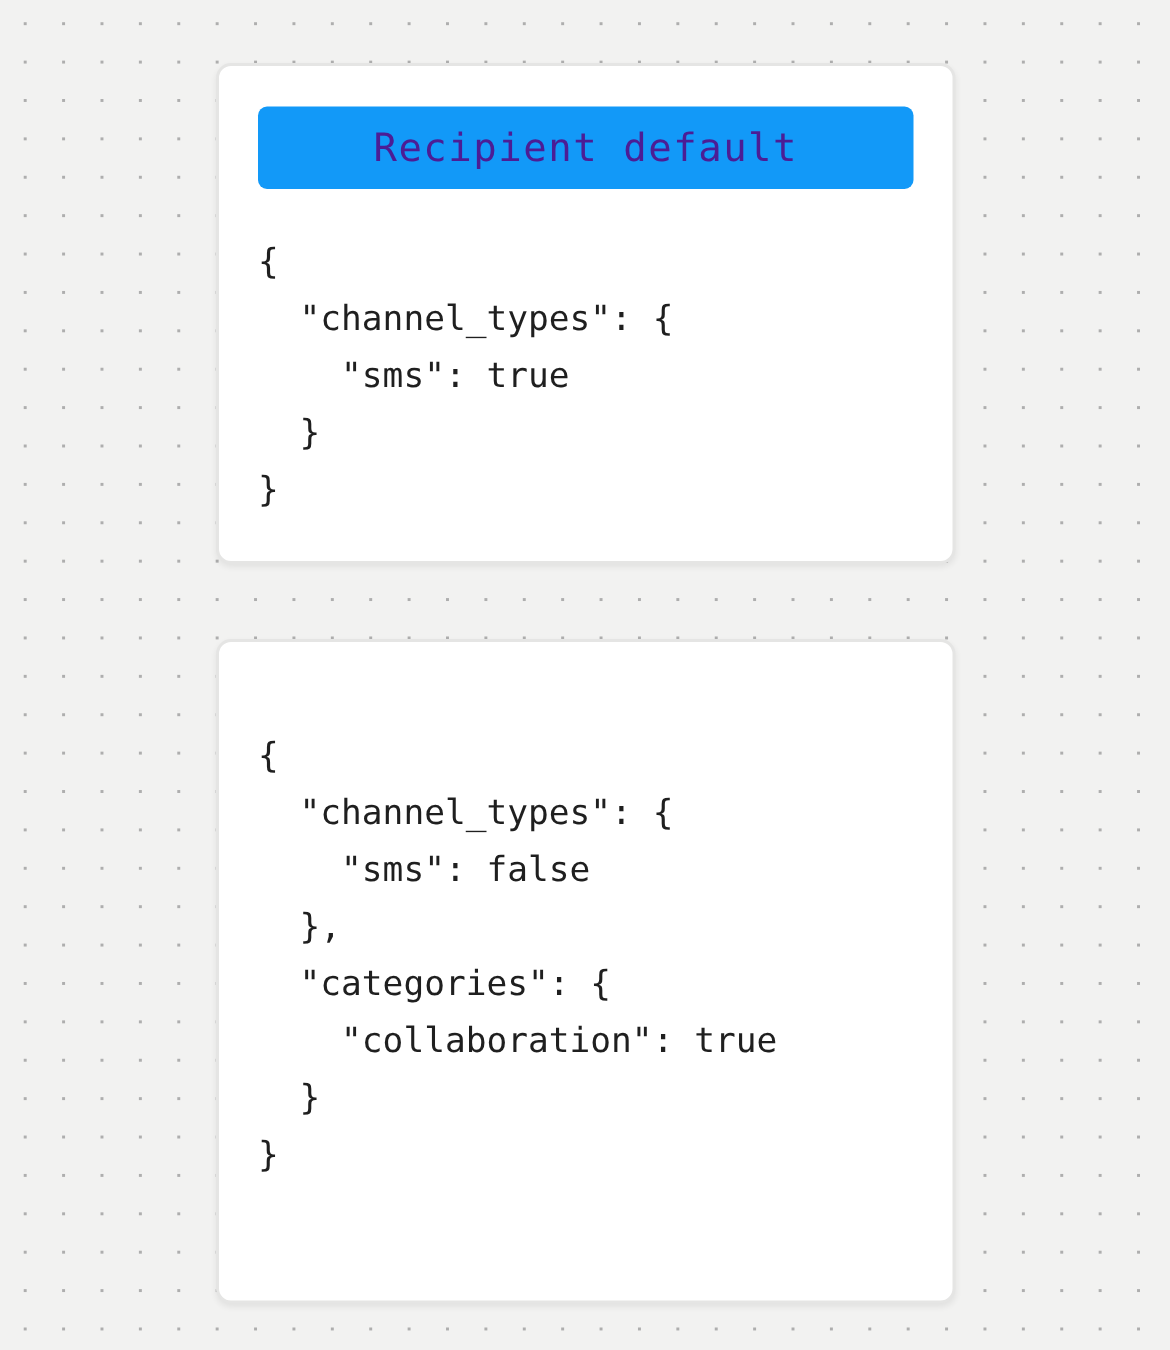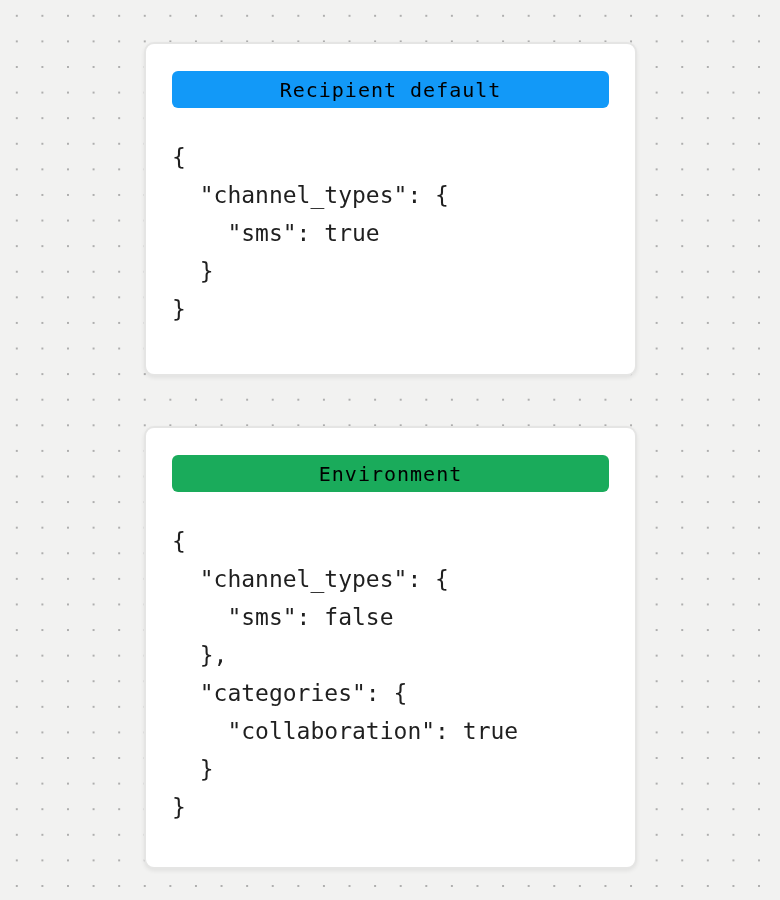--- a/index.html
+++ b/index.html
@@ -28,29 +28,29 @@
     border-radius: 10px;
     box-shadow: 0 2px 4px rgba(0,0,0,0.07);
     padding: 27px 26px 26px 26px;
   }
 
   .card-1 { top: 42px;  height: 334px; }
   .card-2 { top: 426px; height: 443px; }
 
   .card-label {
     width: 100%;
-    height: 37px;
+    height: 55px;
     border-radius: 6px;
     border: none;
     display: flex;
     align-items: center;
     justify-content: center;
-    color: #000000;
+    color: #4c1d95;
     font-family: "DejaVu Sans Mono", "Liberation Mono", monospace;
-    font-size: 20px;
+    font-size: 26px;
     letter-spacing: 1px;
     white-space: nowrap;
   }
 
   .code-block {
     margin-top: 30px;
     font-family: "DejaVu Sans Mono", "Liberation Mono", monospace;
     font-size: 23px;
     line-height: 38px;
     color: #1f1f1f;
@@ -63,21 +63,20 @@
 <div class="card card-1">
   <div class="card-label" style="background-color: rgb(18, 153, 248);">Recipient default</div>
   <pre class="code-block">{
   "channel_types": {
     "sms": true
   }
 }</pre>
 </div>
 
 <div class="card card-2">
-  <div class="card-label" style="background-color: rgb(26, 171, 91);">Environment</div>
   <pre class="code-block">{
   "channel_types": {
     "sms": false
   },
   "categories": {
     "collaboration": true
   }
 }</pre>
 </div>
 

